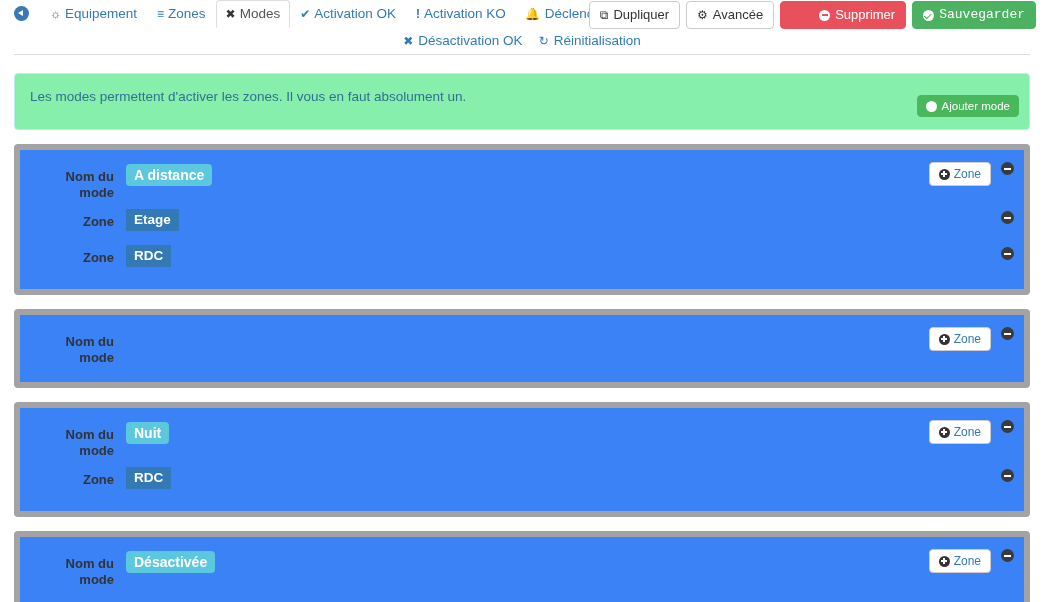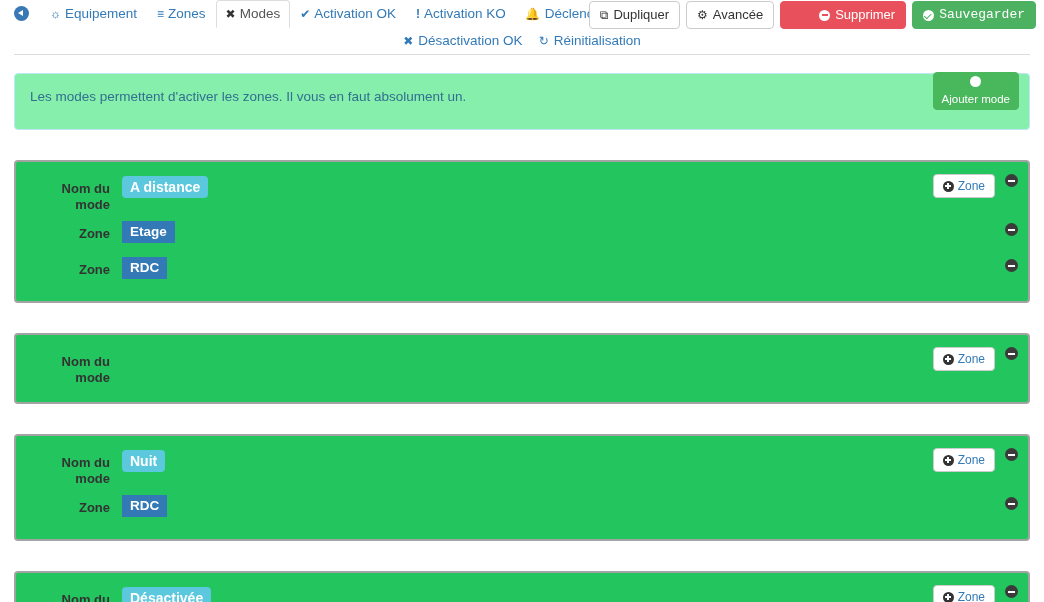--- a/index.html
+++ b/index.html
@@ -136,30 +136,29 @@
     color: #31708f;
     padding: 14px 15px 10px 15px;
     position: relative;
     min-height: 57px;
     font-size: 13.5px;
   }
   .alert-text { line-height: 17px; }
   .alert .btn-add {
     position: absolute;
     right: 10px;
-    bottom: 19px;
-    flex-direction: column;
+    bottom: 12px;
   }
 
   
   .panel {
-    background: #22c55e;
-    border: 2px solid #a3a3a3;
+    background: #3b82f6;
+    border: 6px solid #a3a3a3;
     border-radius: 4px;
-    margin-top: 30px;
+    margin-top: 14px;
     padding: 12px 10px 16px 10px;
     position: relative;
   }
   .row {
     display: flex;
     align-items: flex-start;
     position: relative;
     min-height: 30px;
   }
   .row + .row { margin-top: 6px; }

